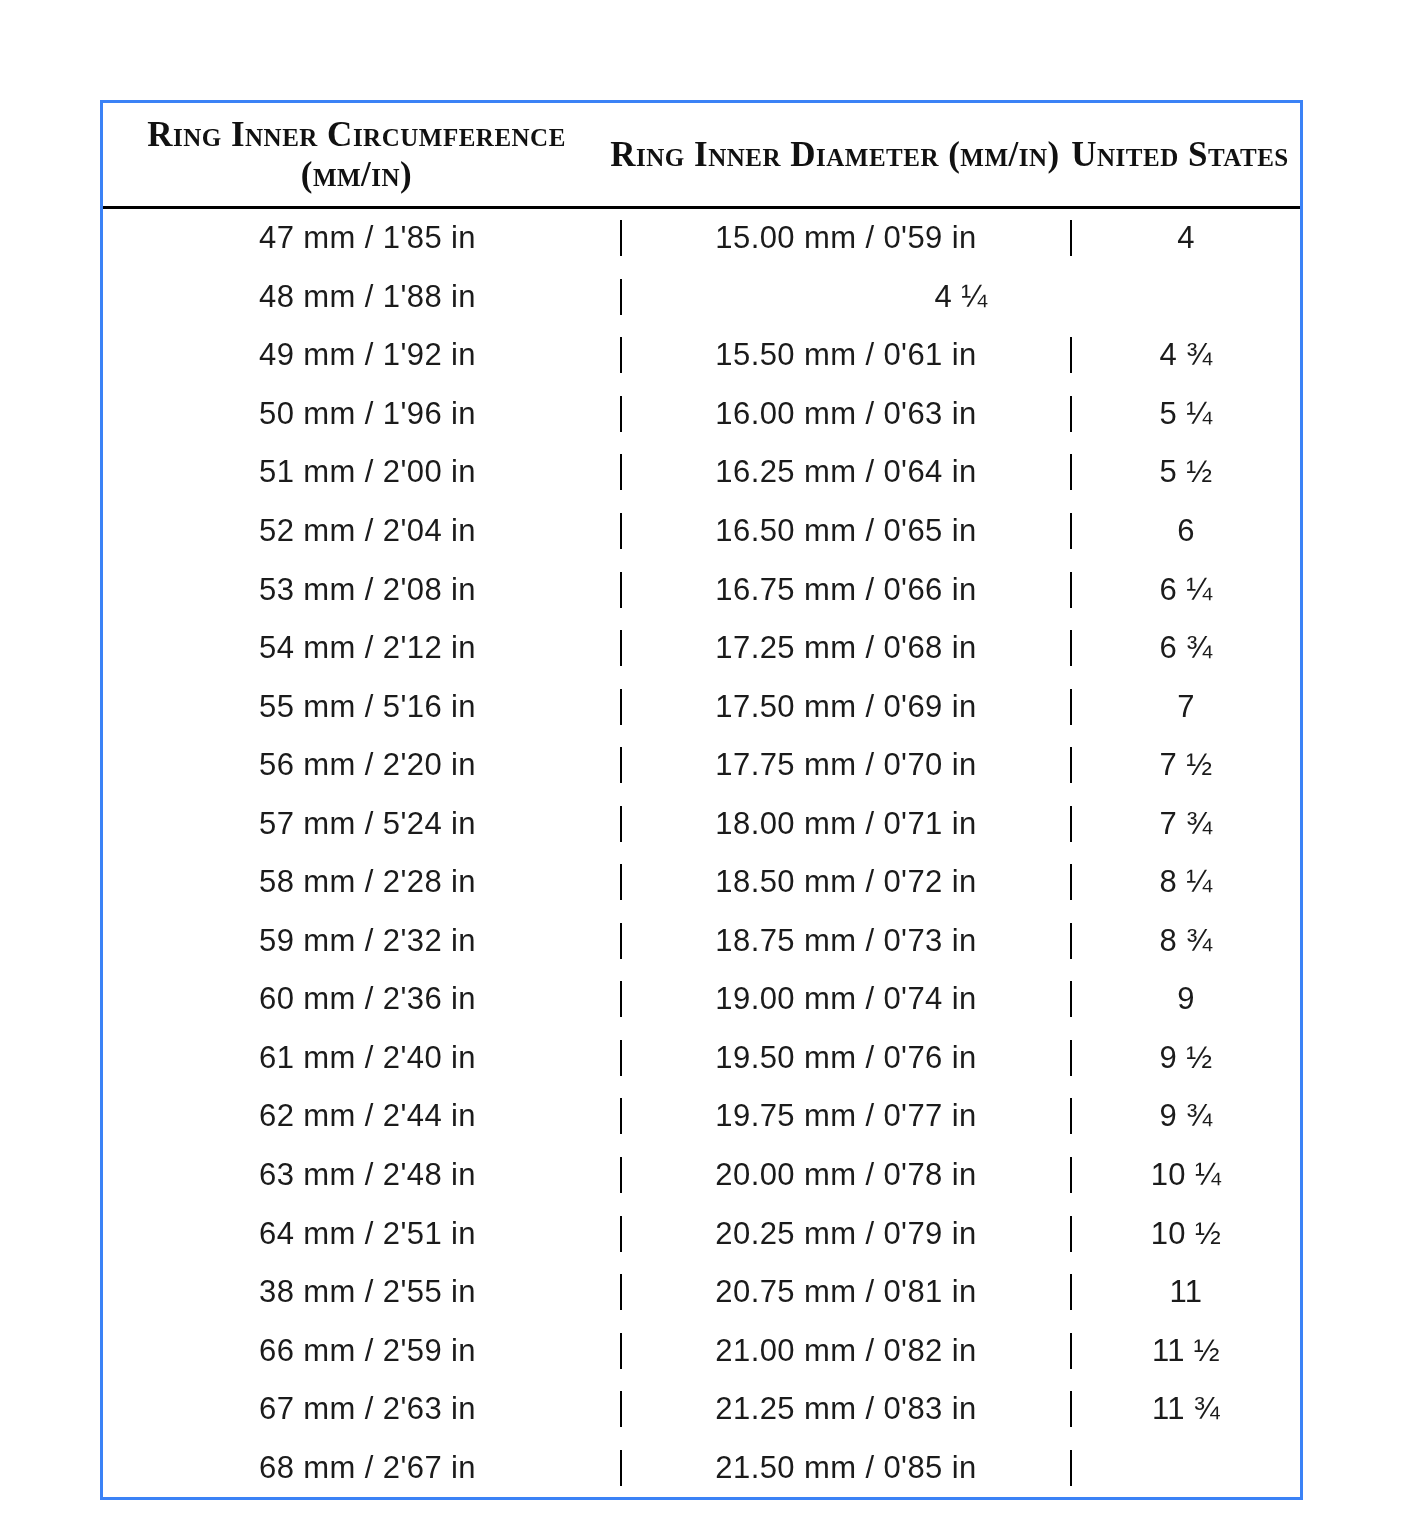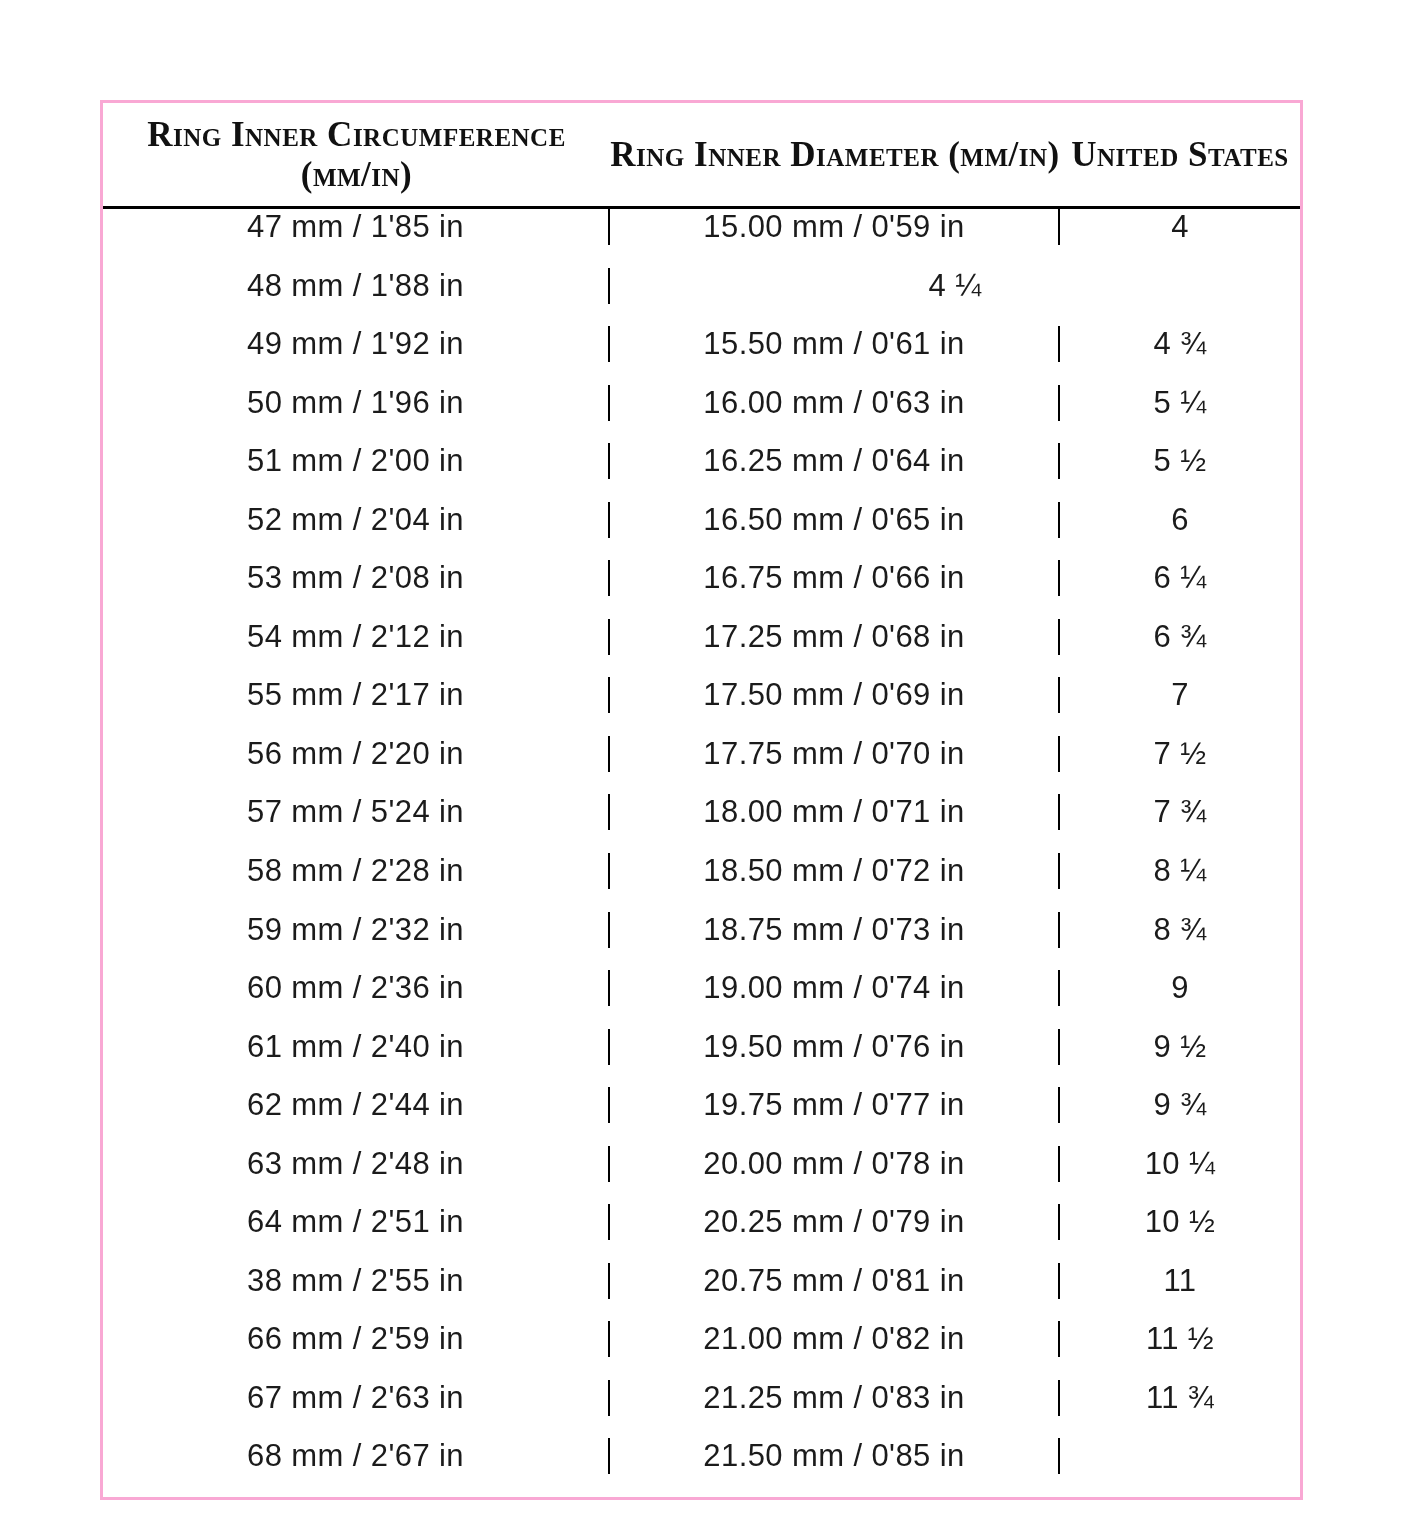--- a/index.html
+++ b/index.html
@@ -13,21 +13,21 @@
     position: relative;
     font-family: "Liberation Sans", sans-serif;
     color: #1b1b1b;
   }
   .size-table {
     position: absolute;
     left: 100px;
     top: 100px;
     width: 1203px;
     height: 1400px;
-    border: 3px solid #f9a8d4;
+    border: 3px solid #3b82f6;
     box-sizing: border-box;
     background: #ffffff;
     display: flex;
     flex-direction: column;
   }
   .thead {
     display: flex;
     height: 103px;
     flex: 0 0 auto;
     border-bottom: 3px solid #000;
@@ -48,21 +48,22 @@
     box-sizing: border-box;
   }
   .tbody {
     flex: 1 1 auto;
     display: flex;
     flex-direction: column;
   }
   .row {
     flex: 1 1 0;
     display: flex;
-    align-items: flex-start;
+    align-items: center;
+    padding-left: 12px;
   }
   .cell {
     display: flex;
     align-items: center;
     justify-content: center;
     font-size: 31px;
     font-weight: 400;
     letter-spacing: 0.4px;
     color: #1b1b1b;
     box-sizing: border-box;
@@ -115,21 +116,21 @@
         <div class="cell col1">53 mm / 2'08 in</div>
         <div class="cell col2">16.75 mm / 0'66 in</div>
         <div class="cell col3">6 ¼</div>
       </div>
       <div class="row">
         <div class="cell col1">54 mm / 2'12 in</div>
         <div class="cell col2">17.25 mm / 0'68 in</div>
         <div class="cell col3">6 ¾</div>
       </div>
       <div class="row">
-        <div class="cell col1">55 mm / 2'17 in</div>
+        <div class="cell col1">55 mm / 5'16 in</div>
         <div class="cell col2">17.50 mm / 0'69 in</div>
         <div class="cell col3">7</div>
       </div>
       <div class="row">
         <div class="cell col1">56 mm / 2'20 in</div>
         <div class="cell col2">17.75 mm / 0'70 in</div>
         <div class="cell col3">7 ½</div>
       </div>
       <div class="row">
         <div class="cell col1">57 mm / 5'24 in</div>

